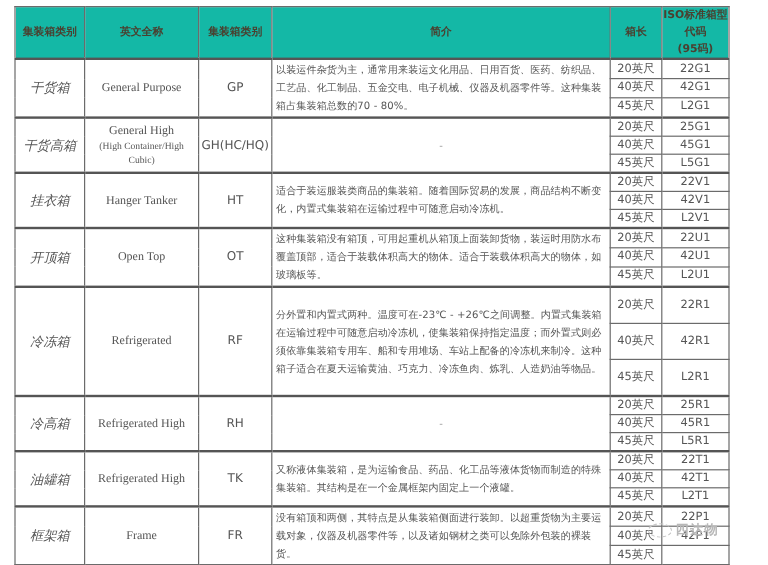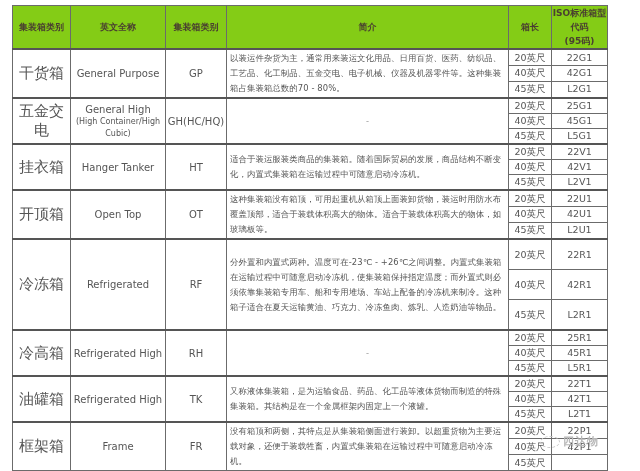--- a/index.html
+++ b/index.html
@@ -2,24 +2,24 @@
 <html><head>
   <meta charset="utf-8">
   <style>
     html, body { margin: 0; padding: 0; background: #ffffff; }
     body { width: 640px; height: 471px; position: relative; overflow: hidden;
            font-family: "DejaVu Sans", "Liberation Sans", sans-serif; color: #555; }
     table.main { position: absolute; left: 12px; top: 5px; border-collapse: collapse;
                  table-layout: fixed; width: 595px; }
     table.main td, table.main th { border: 1px solid #6b6b6b; padding: 0; text-align: center;
                  vertical-align: middle; font-weight: normal; overflow: hidden; }
-    table.main th { background: #84cc16; color: #4a4030; font-size: 9px; font-weight: bold; height: 32px; line-height: 14px; }
+    table.main th { background: #14b8a6; color: #4a4030; font-size: 9px; font-weight: bold; height: 32px; line-height: 14px; }
     table.main tr.grp-start td { border-top: 2px solid #555; }
-    td.cn { font-size: 15px; color: #555; }
-    td.en { font-size: 10px; color: #555; line-height: 13px; }
+    td.cn { font-size: 11px; color: #555; font-style: italic; }
+    td.en { font-size: 10px; color: #555; line-height: 13px; font-family: Liberation Serif, serif; }
     td.en .sub { font-size: 8px; display: block; line-height: 12px; }
     td.code { font-size: 10px; color: #555; }
     td.desc { font-size: 8.4px; text-align: left !important; padding: 1px 3px !important; line-height: 15px; color: #555; letter-spacing: 0.1px; }
     td.desc.dash { text-align: center !important; color: #999; }
     td.len { font-size: 9.5px; color: #555; height: 14px; line-height: 14px; }
     td.iso { font-size: 9.5px; color: #555; height: 14px; line-height: 14px; }
     tr.tall td.len, tr.tall td.iso { height: 29px; }
     .watermark { position: absolute; left: 540px; top: 434px; font-size: 11px; color: #b8b8b8; letter-spacing: 1px; font-weight: bold; }
     .watermark .swirl { display: inline-block; width: 18px; height: 10px; border: 1px dashed #c8c8c8; border-radius: 50%; vertical-align: middle; margin-right: 3px; }
   </style>
@@ -58,21 +58,21 @@
     <tr>
       <td class="len">40英尺</td>
       <td class="iso">42G1</td>
     </tr>
     <tr>
       <td class="len">45英尺</td>
       <td class="iso">L2G1</td>
     </tr>
 
     <tr class="grp-start">
-      <td class="cn" rowspan="3">五金交电</td>
+      <td class="cn" rowspan="3">干货高箱</td>
       <td class="en" rowspan="3"><span>General High</span><span class="sub">(High Container/High Cubic)</span></td>
       <td class="code" rowspan="3">GH(HC/HQ)</td>
       <td class="desc dash" rowspan="3">-</td>
       <td class="len">20英尺</td>
       <td class="iso">25G1</td>
     </tr>
     <tr>
       <td class="len">40英尺</td>
       <td class="iso">45G1</td>
     </tr>
@@ -163,21 +163,21 @@
     </tr>
     <tr>
       <td class="len">45英尺</td>
       <td class="iso">L2T1</td>
     </tr>
 
     <tr class="grp-start">
       <td class="cn" rowspan="3">框架箱</td>
       <td class="en" rowspan="3"><span>Frame</span></td>
       <td class="code" rowspan="3">FR</td>
-      <td class="desc" rowspan="3">没有箱顶和两侧，其特点是从集装箱侧面进行装卸。以超重货物为主要运载对象，还便于装载牲畜，内置式集装箱在运输过程中可随意启动冷冻机。</td>
+      <td class="desc" rowspan="3">没有箱顶和两侧，其特点是从集装箱侧面进行装卸。以超重货物为主要运载对象，仪器及机器零件等，以及诸如钢材之类可以免除外包装的裸装货。</td>
       <td class="len">20英尺</td>
       <td class="iso">22P1</td>
     </tr>
     <tr>
       <td class="len">40英尺</td>
       <td class="iso">42P1</td>
     </tr>
     <tr>
       <td class="len">45英尺</td>
       <td class="iso"></td>

